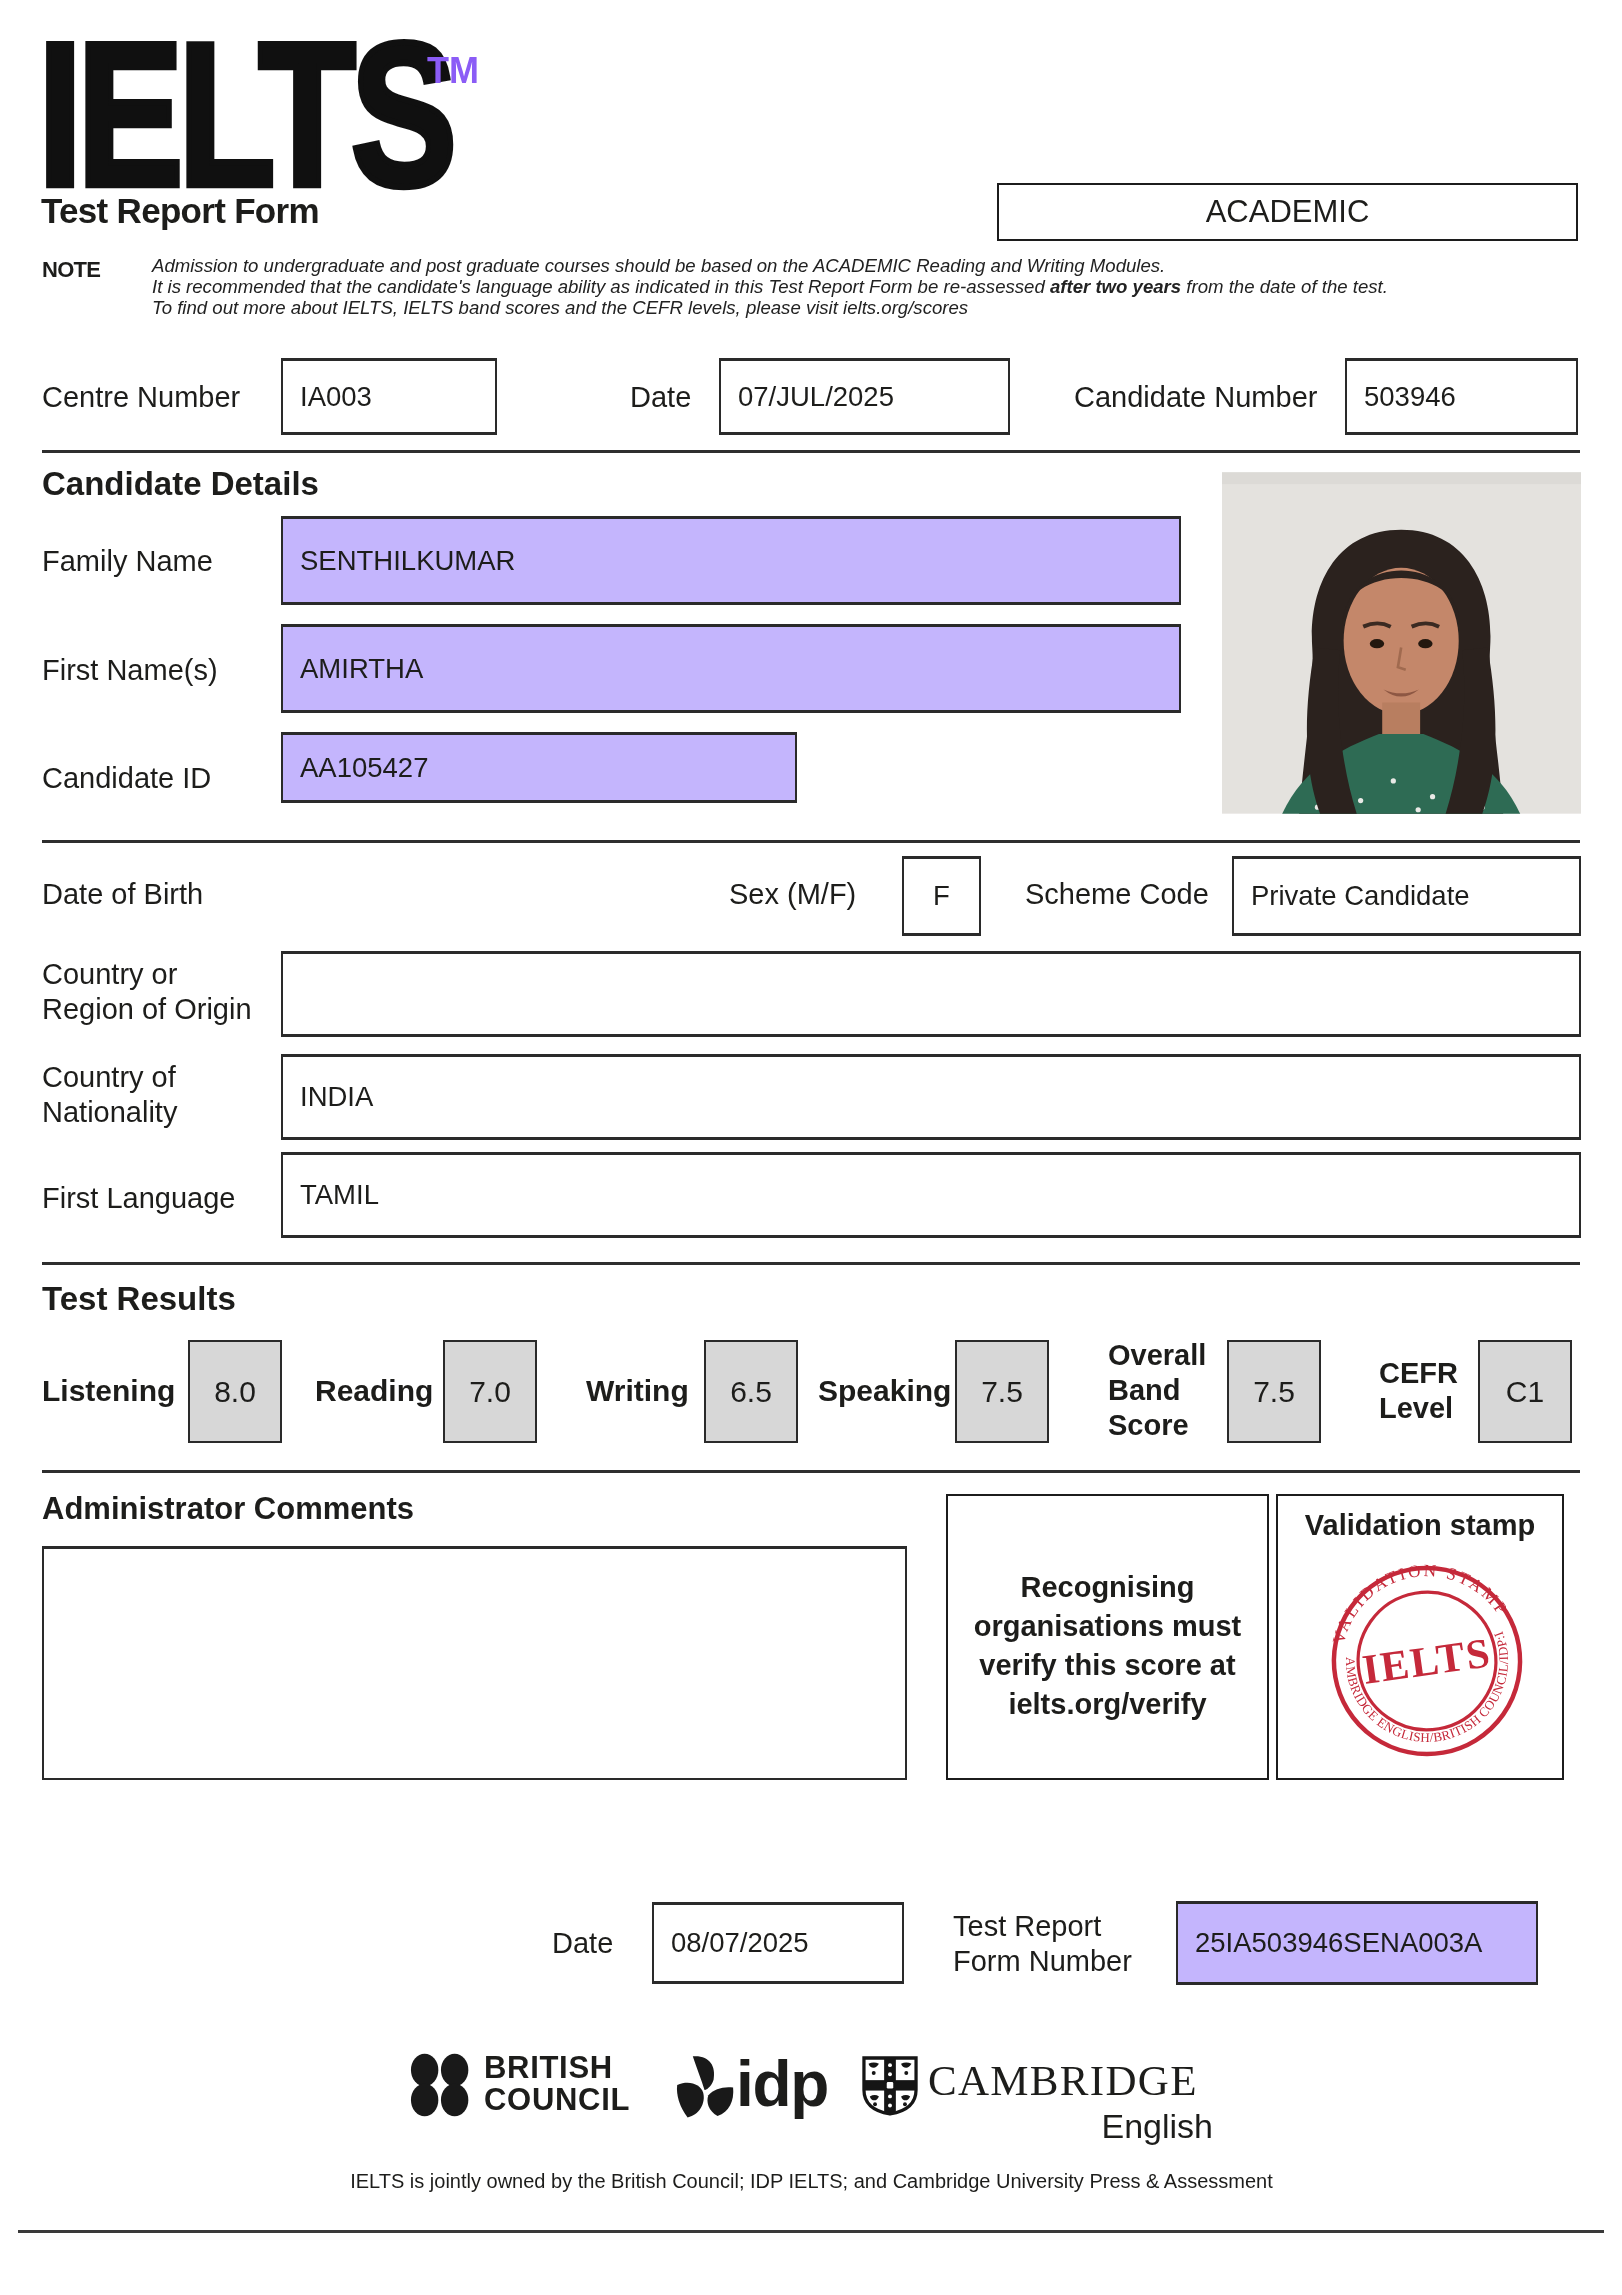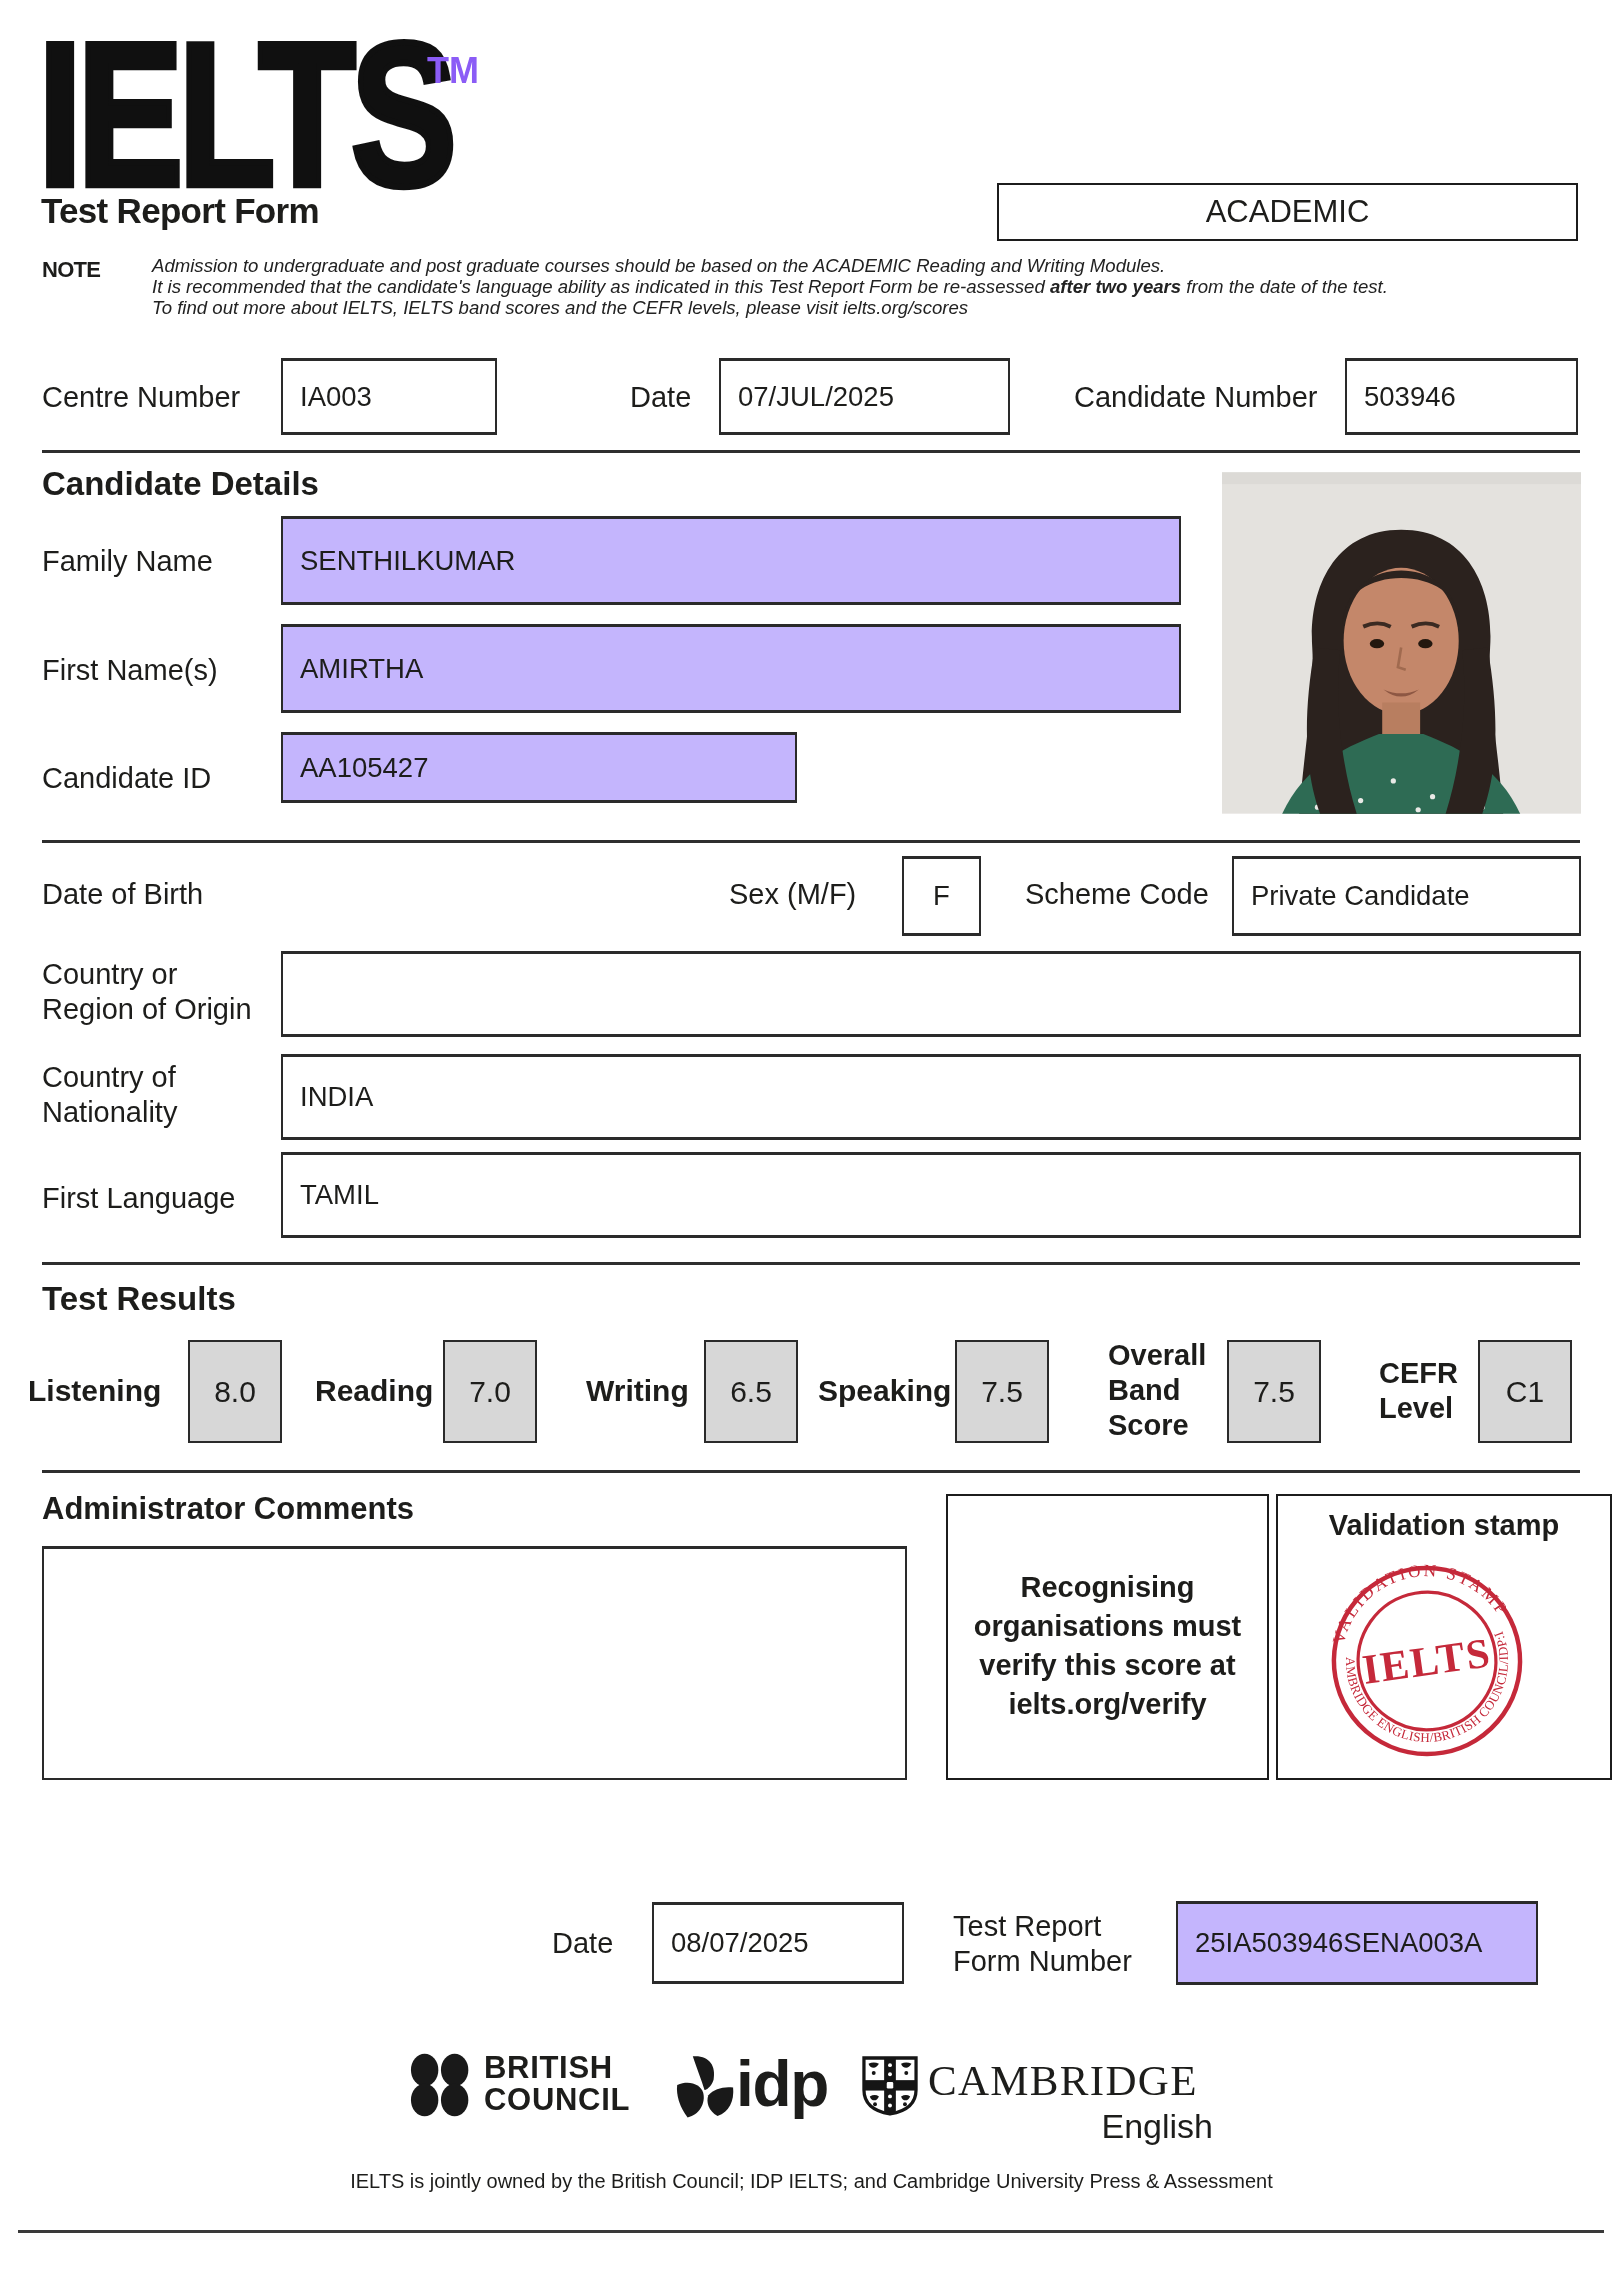--- a/index.html
+++ b/index.html
@@ -31,21 +31,21 @@
   .panel{position:absolute;background:#fff;border:2px solid #2a2a2a;border-top-width:3.9px;box-sizing:border-box;}
   
   .score-label{position:absolute;top:1374px;font-size:30px;font-weight:bold;white-space:nowrap;}
   .score-box{position:absolute;top:1340px;width:94px;height:103px;background:#d7d7d7;border:2px solid #2a2a2a;
              box-sizing:border-box;display:flex;align-items:center;justify-content:center;font-size:30px;}
   .mlabel{position:absolute;font-size:29px;font-weight:bold;line-height:35px;}
   
   .verify-box{position:absolute;left:946px;top:1494px;width:323px;height:286px;border:2.6px solid #1c1c1c;
               box-sizing:border-box;display:flex;flex-direction:column;align-items:center;justify-content:center;
               padding-top:17px;font-size:29px;font-weight:bold;line-height:39px;text-align:center;}
-  .validation-box{position:absolute;left:1276px;top:1494px;width:336px;height:286px;border:2.6px solid #1c1c1c;
+  .validation-box{position:absolute;left:1276px;top:1494px;width:288px;height:286px;border:2.6px solid #1c1c1c;
                   box-sizing:border-box;}
   .validation-title{position:absolute;left:0;top:13px;width:100%;text-align:center;font-size:29px;font-weight:bold;}
   
   .bc-text{position:absolute;left:484px;top:2052px;font-size:31px;font-weight:800;line-height:32px;letter-spacing:0.7px;}
   .idp-text{position:absolute;left:736px;top:2047px;font-size:64px;font-weight:bold;letter-spacing:-1.3px;}
   .cam-text{position:absolute;left:928px;top:2056px;font-size:43px;font-family:"Liberation Serif",serif;
             letter-spacing:1.3px;}
   .cam-sub{position:absolute;left:991px;top:2107px;width:222px;text-align:right;font-size:34px;}
   .ownership{position:absolute;left:0;top:2170px;width:1623px;text-align:center;font-size:20px;}
   .bottom-line{position:absolute;left:18.3px;top:2230px;width:1586px;height:2.6px;background:#3a3a3a;}
@@ -158,21 +158,21 @@
 
   <div class="label" style="left:42px;top:1182px;">First Language</div>
   <div class="fbox" style="left:281px;top:1152px;width:1300px;height:86px;">
       <span>TAMIL</span>
     </div>
 
   <div class="sep" style="top:1262px;"></div>
 
   <div class="heading" style="left:42px;top:1280px;">Test Results</div>
 
-  <div class="score-label" style="left:28px;">Listening</div>
+  <div class="score-label" style="left:42px;">Listening</div>
   <div class="score-box" style="left:188px;">
       <span>8.0</span>
     </div>
 
   <div class="score-label" style="left:315px;">Reading</div>
   <div class="score-box" style="left:443px;">
       <span>7.0</span>
     </div>
 
   <div class="score-label" style="left:586px;">Writing</div>

